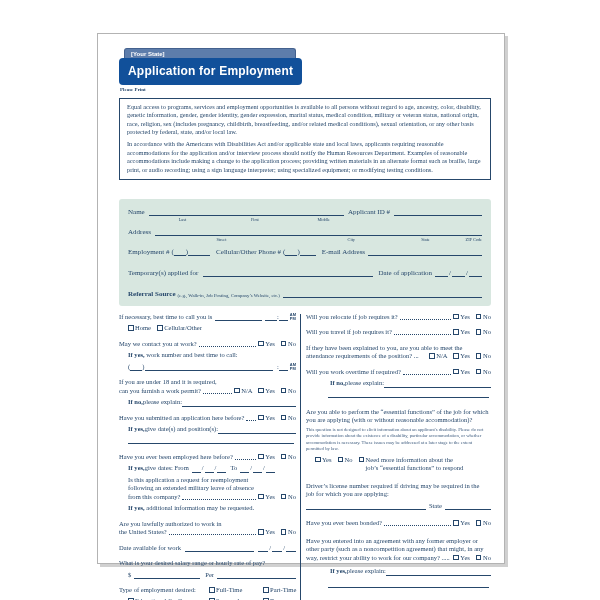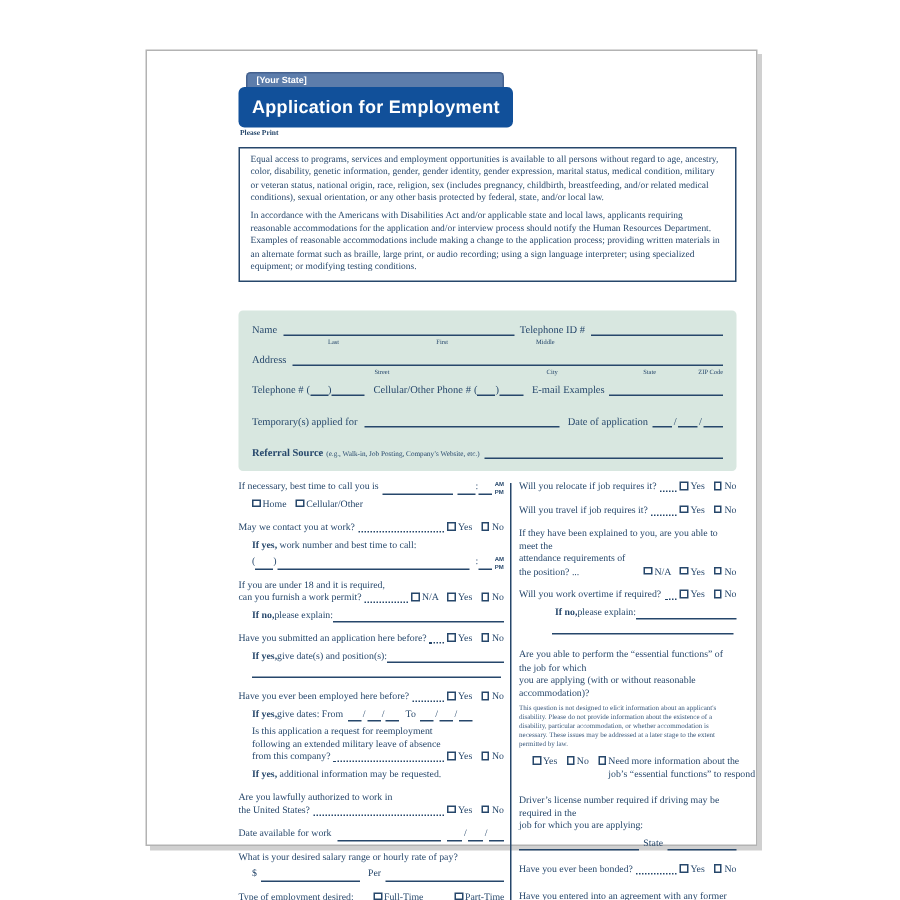--- a/index.html
+++ b/index.html
@@ -4,21 +4,21 @@
 <style>
   * { box-sizing: border-box; }
   html,body { margin:0; padding:0; }
   body {
     width:600px; height:600px; background:#ffffff; position:relative;
     font-family:"Liberation Serif", serif; color:#26476b;
     -webkit-font-smoothing: antialiased;
   }
   .paper {
     position:absolute; left:97px; top:33px; width:408px; height:531px;
-    background:#fff; border:1px solid #b3b3b3; box-shadow:3px 3px 0 #d0d0d0;padding-left:40px;
+    background:#fff; border:1px solid #b3b3b3; box-shadow:3px 3px 0 #d0d0d0;
   }
   .inner { margin:14px 13px 0 21px; position:relative; }
 
   
   .hdr-tab {
     width:172px; margin-left:5px; background:#5d7dab; border:1px solid #44618e; border-bottom:0;
     border-radius:3px 3px 0 0; color:#fff; font-family:"Liberation Sans", sans-serif;
     font-size:6px; font-weight:bold; padding:1.5px 0 1.5px 6px;
   }
   .hdr-bar {
@@ -87,52 +87,52 @@
     <div class="notice">
       <p>Equal access to programs, services and employment opportunities is available to all persons without regard to age, ancestry, color, disability, genetic information, gender, gender identity, gender expression, marital status, medical condition, military or veteran status, national origin, race, religion, sex (includes pregnancy, childbirth, breastfeeding, and/or related medical conditions), sexual orientation, or any other basis protected by federal, state, and/or local law.</p>
       <p>In accordance with the Americans with Disabilities Act and/or applicable state and local laws, applicants requiring reasonable accommodations for the application and/or interview process should notify the Human Resources Department. Examples of reasonable accommodations include making a change to the application process; providing written materials in an alternate format such as braille, large print, or audio recording; using a sign language interpreter; using specialized equipment; or modifying testing conditions.</p>
     </div>
 
     <div class="green">
 
       <div class="frow">
         <span class="lab">Name</span>
         <span class="bl fx" style="margin:0 4px;"></span>
-        <span class="lab">Telephone ID #</span>
+        <span class="lab">Applicant ID #</span>
         <span class="bl" style="width:88px;margin-left:4px;"></span>
         <span class="subs" style="left:26px;width:190px;">
           <i style="left:13%;">Last</i>
           <i style="left:51%;">First</i>
           <i style="left:86%;">Middle</i>
         </span>
       </div>
 
       <div class="frow mt12">
         <span class="lab">Address</span>
         <span class="bl fx" style="margin-left:4px;"></span>
         <span class="subs" style="left:34px;right:0;">
           <i style="left:17%;">Street</i>
           <i style="left:58%;">City</i>
           <i style="left:81%;">State</i>
           <i style="right:0;">ZIP Code</i>
         </span>
       </div>
 
       <div class="frow mt12">
-        <span class="lab">Telephone #</span>
+        <span class="lab">Employment #</span>
         <span class="lab" style="margin-left:2px;">(</span>
         <span class="bl" style="width:12px;"></span>
         <span class="lab">)</span>
         <span class="bl" style="width:22px;"></span>
         <span class="lab" style="margin-left:6px;text-align:right;">Cellular/Other Phone #</span>
         <span class="lab" style="margin-left:2px;">(</span>
         <span class="bl" style="width:12px;"></span>
         <span class="lab">)</span>
         <span class="bl" style="width:16px;"></span>
-        <span class="lab" style="margin-left:6px;">E-mail Examples</span>
+        <span class="lab" style="margin-left:6px;">E-mail Address</span>
         <span class="bl fx" style="margin-left:3px;"></span>
       </div>
 
       <div class="frow mt13">
         <span class="lab">Temporary(s) applied for</span>
         <span class="bl fx" style="margin:0 5px;"></span>
         <span class="lab">Date of application</span>
         <span class="bl" style="width:13px;margin-left:3px;"></span>
         <span class="sl">/</span>
         <span class="bl" style="width:13px;"></span>

